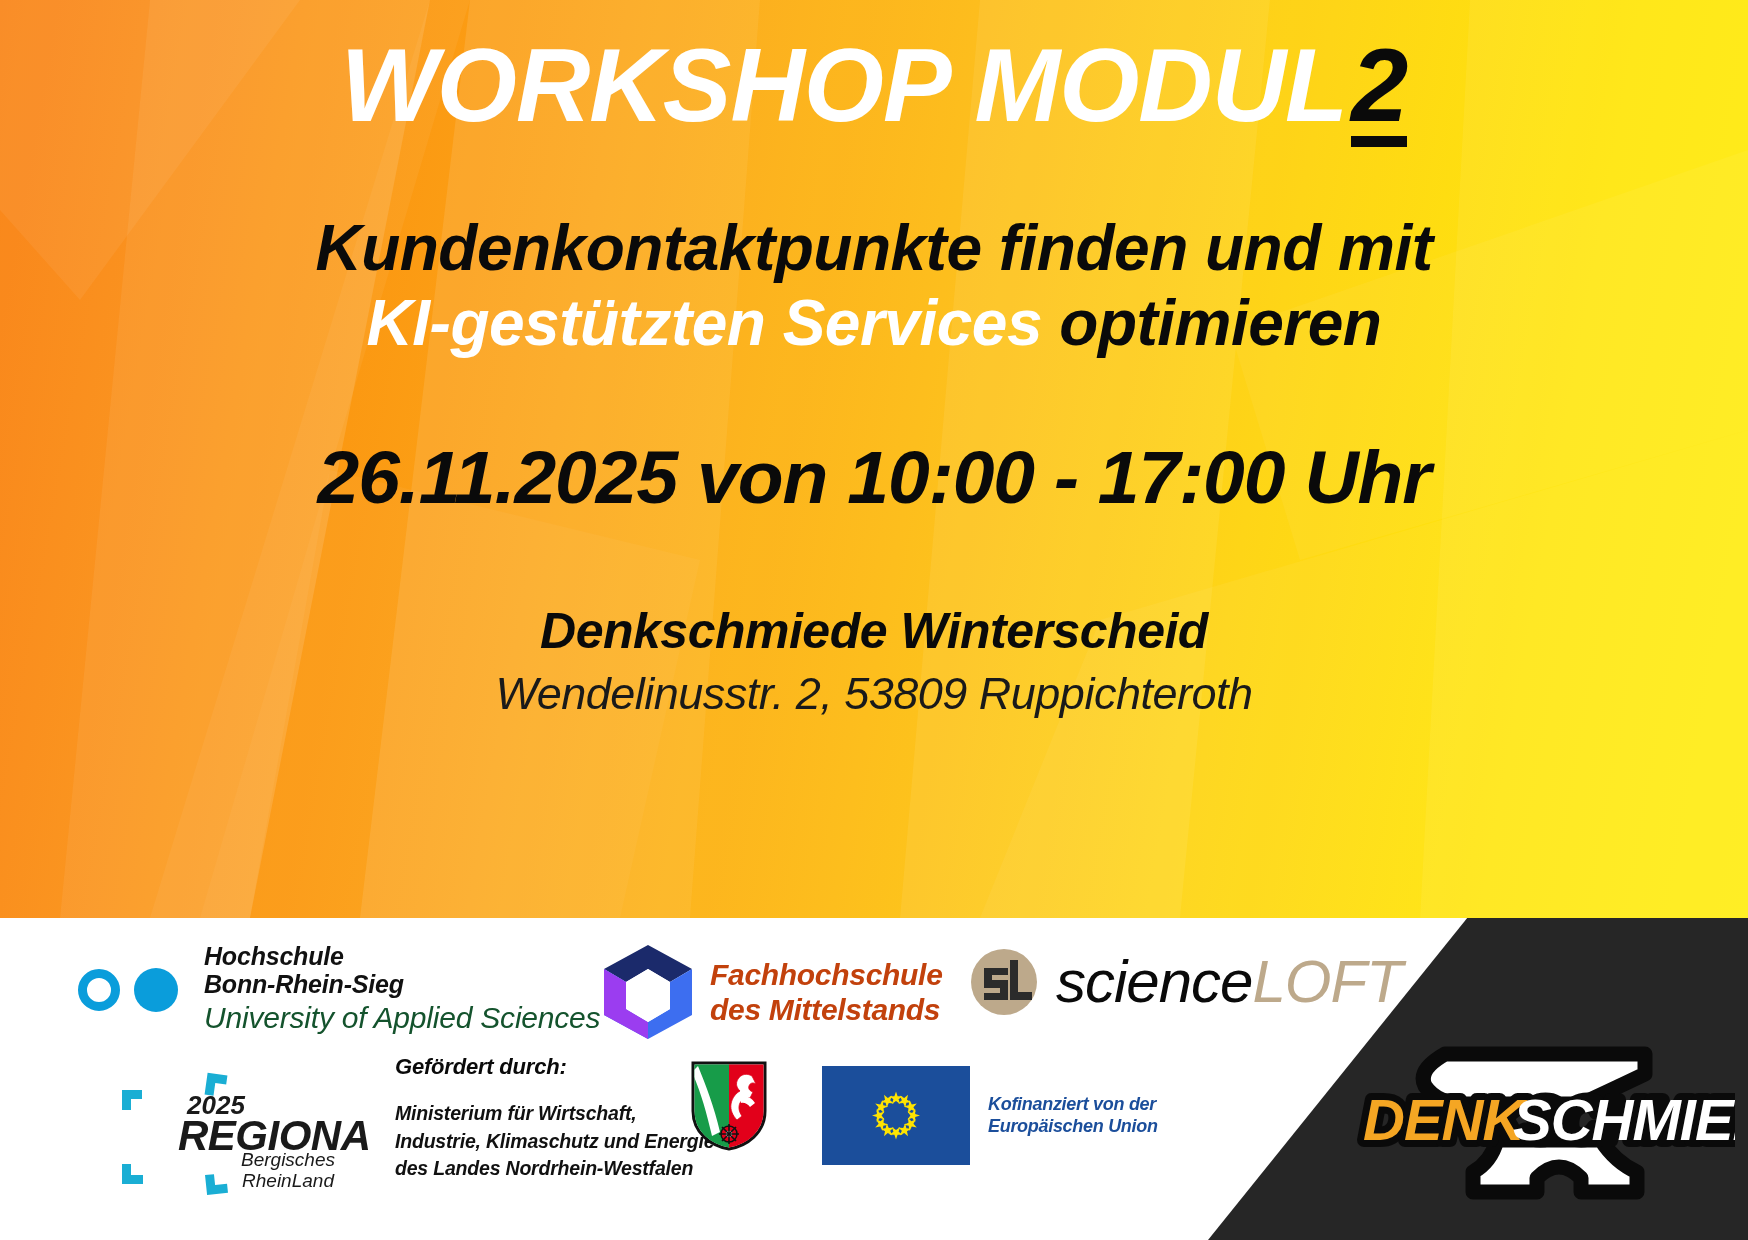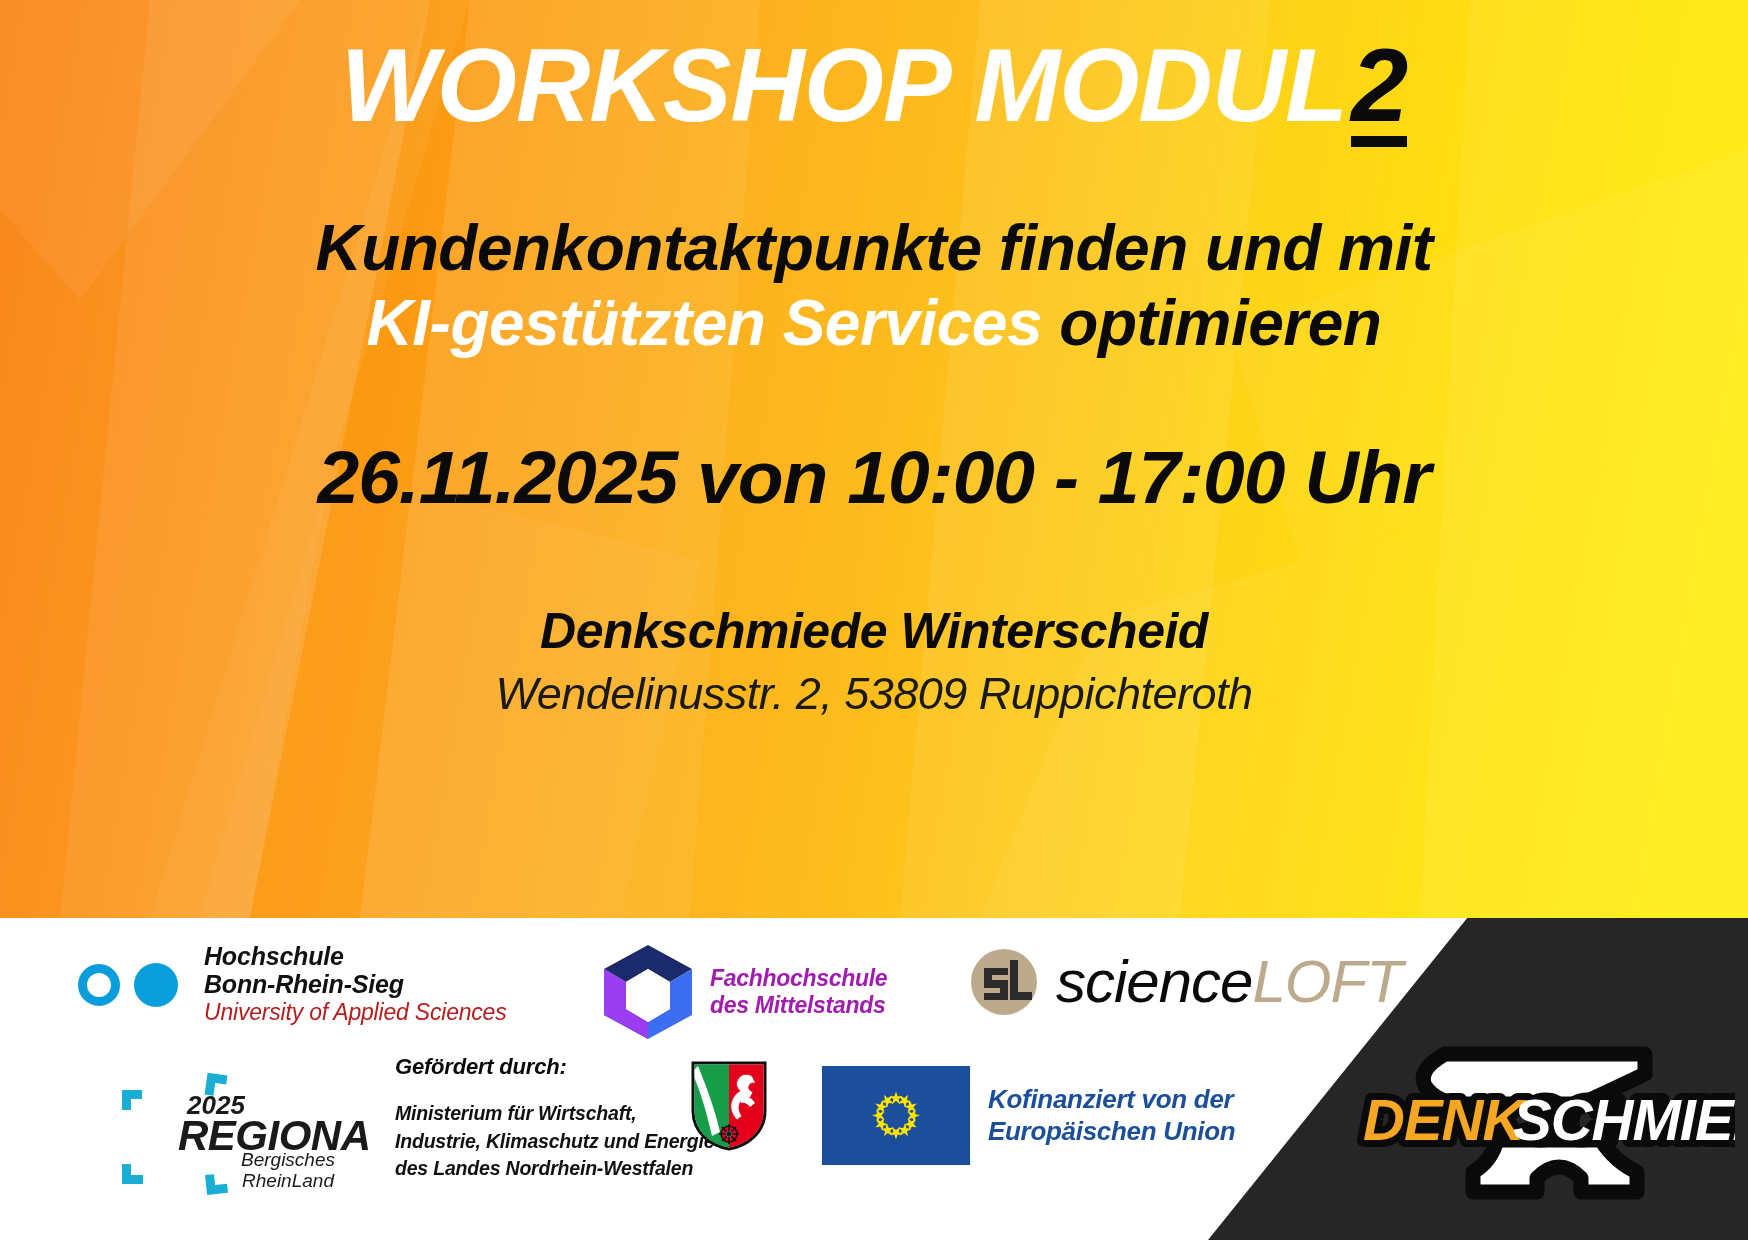--- a/index.html
+++ b/index.html
@@ -97,26 +97,26 @@
 
   
   .hbrs { left:78px; top:24px; display:flex; align-items:center; gap:14px; }
   .hbrs .ring {
     width:42px; height:42px; border-radius:50%;
     border:9px solid #0a9ddb; box-sizing:border-box;
   }
   .hbrs .dot { width:44px; height:44px; border-radius:50%; background:#0a9ddb; }
   .hbrs .txt { margin-left:12px; }
   .hbrs .l1, .hbrs .l2 { font-size:25px; font-weight:700; color:#111; line-height:1.12; letter-spacing:-0.2px;}
-  .hbrs .l3 { font-size:23px; font-weight:400; color:#b91c1c; line-height:1.3; letter-spacing:-0.2px;}
+  .hbrs .l3 { font-size:30px; font-weight:400; color:#14532d; line-height:1.3; letter-spacing:-0.2px;}
 
   
   .fhm { left:600px; top:24px; display:flex; align-items:center; gap:14px; }
   .fhm .txt .a, .fhm .txt .b {
-    font-size:23px; font-weight:700; color:#a21caf; line-height:1.18; letter-spacing:-0.3px;
+    font-size:30px; font-weight:700; color:#c2410c; line-height:1.18; letter-spacing:-0.3px;
   }
 
   
   .sl { left:968px; top:28px; display:flex; align-items:center; gap:16px; }
   .sl .wordmark { font-size:60px; letter-spacing:-1px; line-height:1; }
   .sl .wordmark .s1 { color:#0a0a0a; font-weight:400;text-align:center; }
   .sl .wordmark .s2 { color:#bda98b; font-weight:400; }
 
   
   .regionale { left:88px; top:150px; width:280px; height:130px; }
@@ -125,21 +125,21 @@
   .funding { left:395px; top:136px; }
   .funding .head { font-size:22px; font-weight:700; color:#0a0a0a; letter-spacing:-0.2px;}
   .funding .body { margin-top:20px; font-size:19.5px; font-weight:600; color:#111; line-height:1.42; letter-spacing:-0.2px;}
 
   
   .nrw { left:690px; top:142px; }
 
   
   .eu { left:822px; top:148px; display:flex; align-items:center; gap:18px; }
   .eu .eutxt .e1, .eu .eutxt .e2 {
-    font-size:26px; font-weight:700; color:#1b4e9b; line-height:1.22; letter-spacing:-0.3px;
+    font-size:18px; font-weight:700; color:#1b4e9b; line-height:1.22; letter-spacing:-0.3px;
   }
 
   
   .denk { position:absolute; left:1345px; top:1012px; width:390px; height:215px; }
 </style>
 </head>
 <body>
 
 <div class="poster">
 

